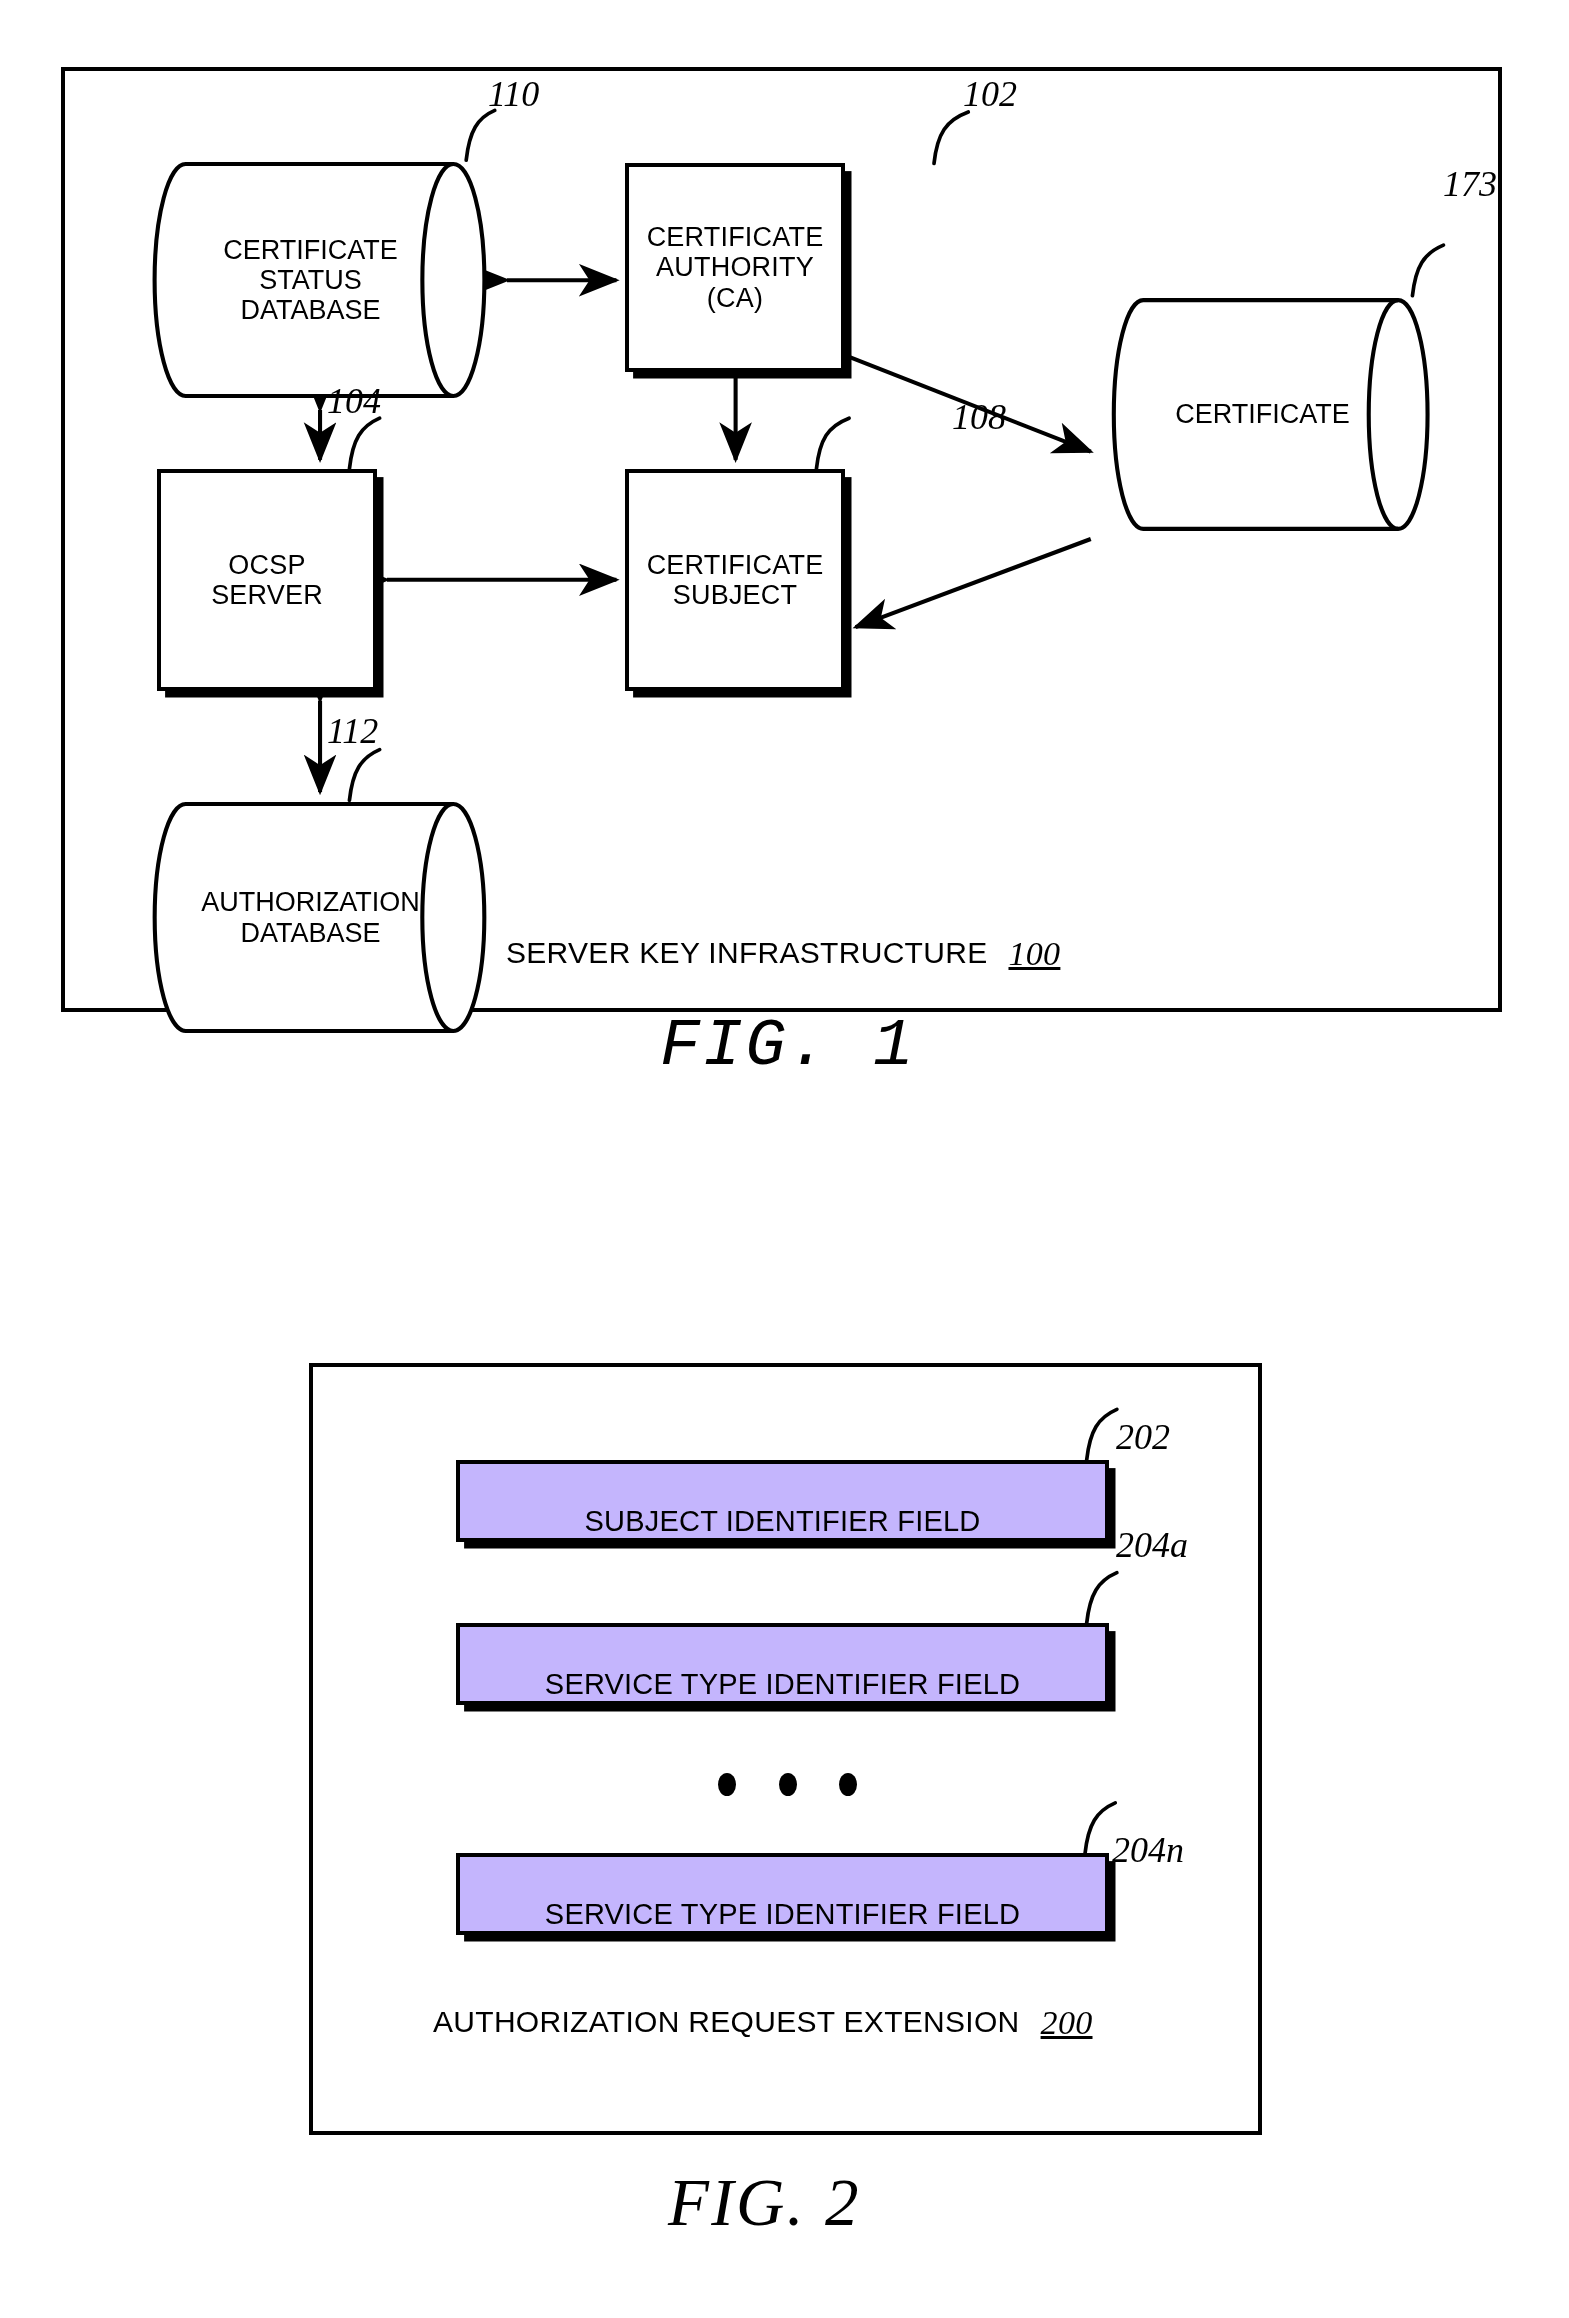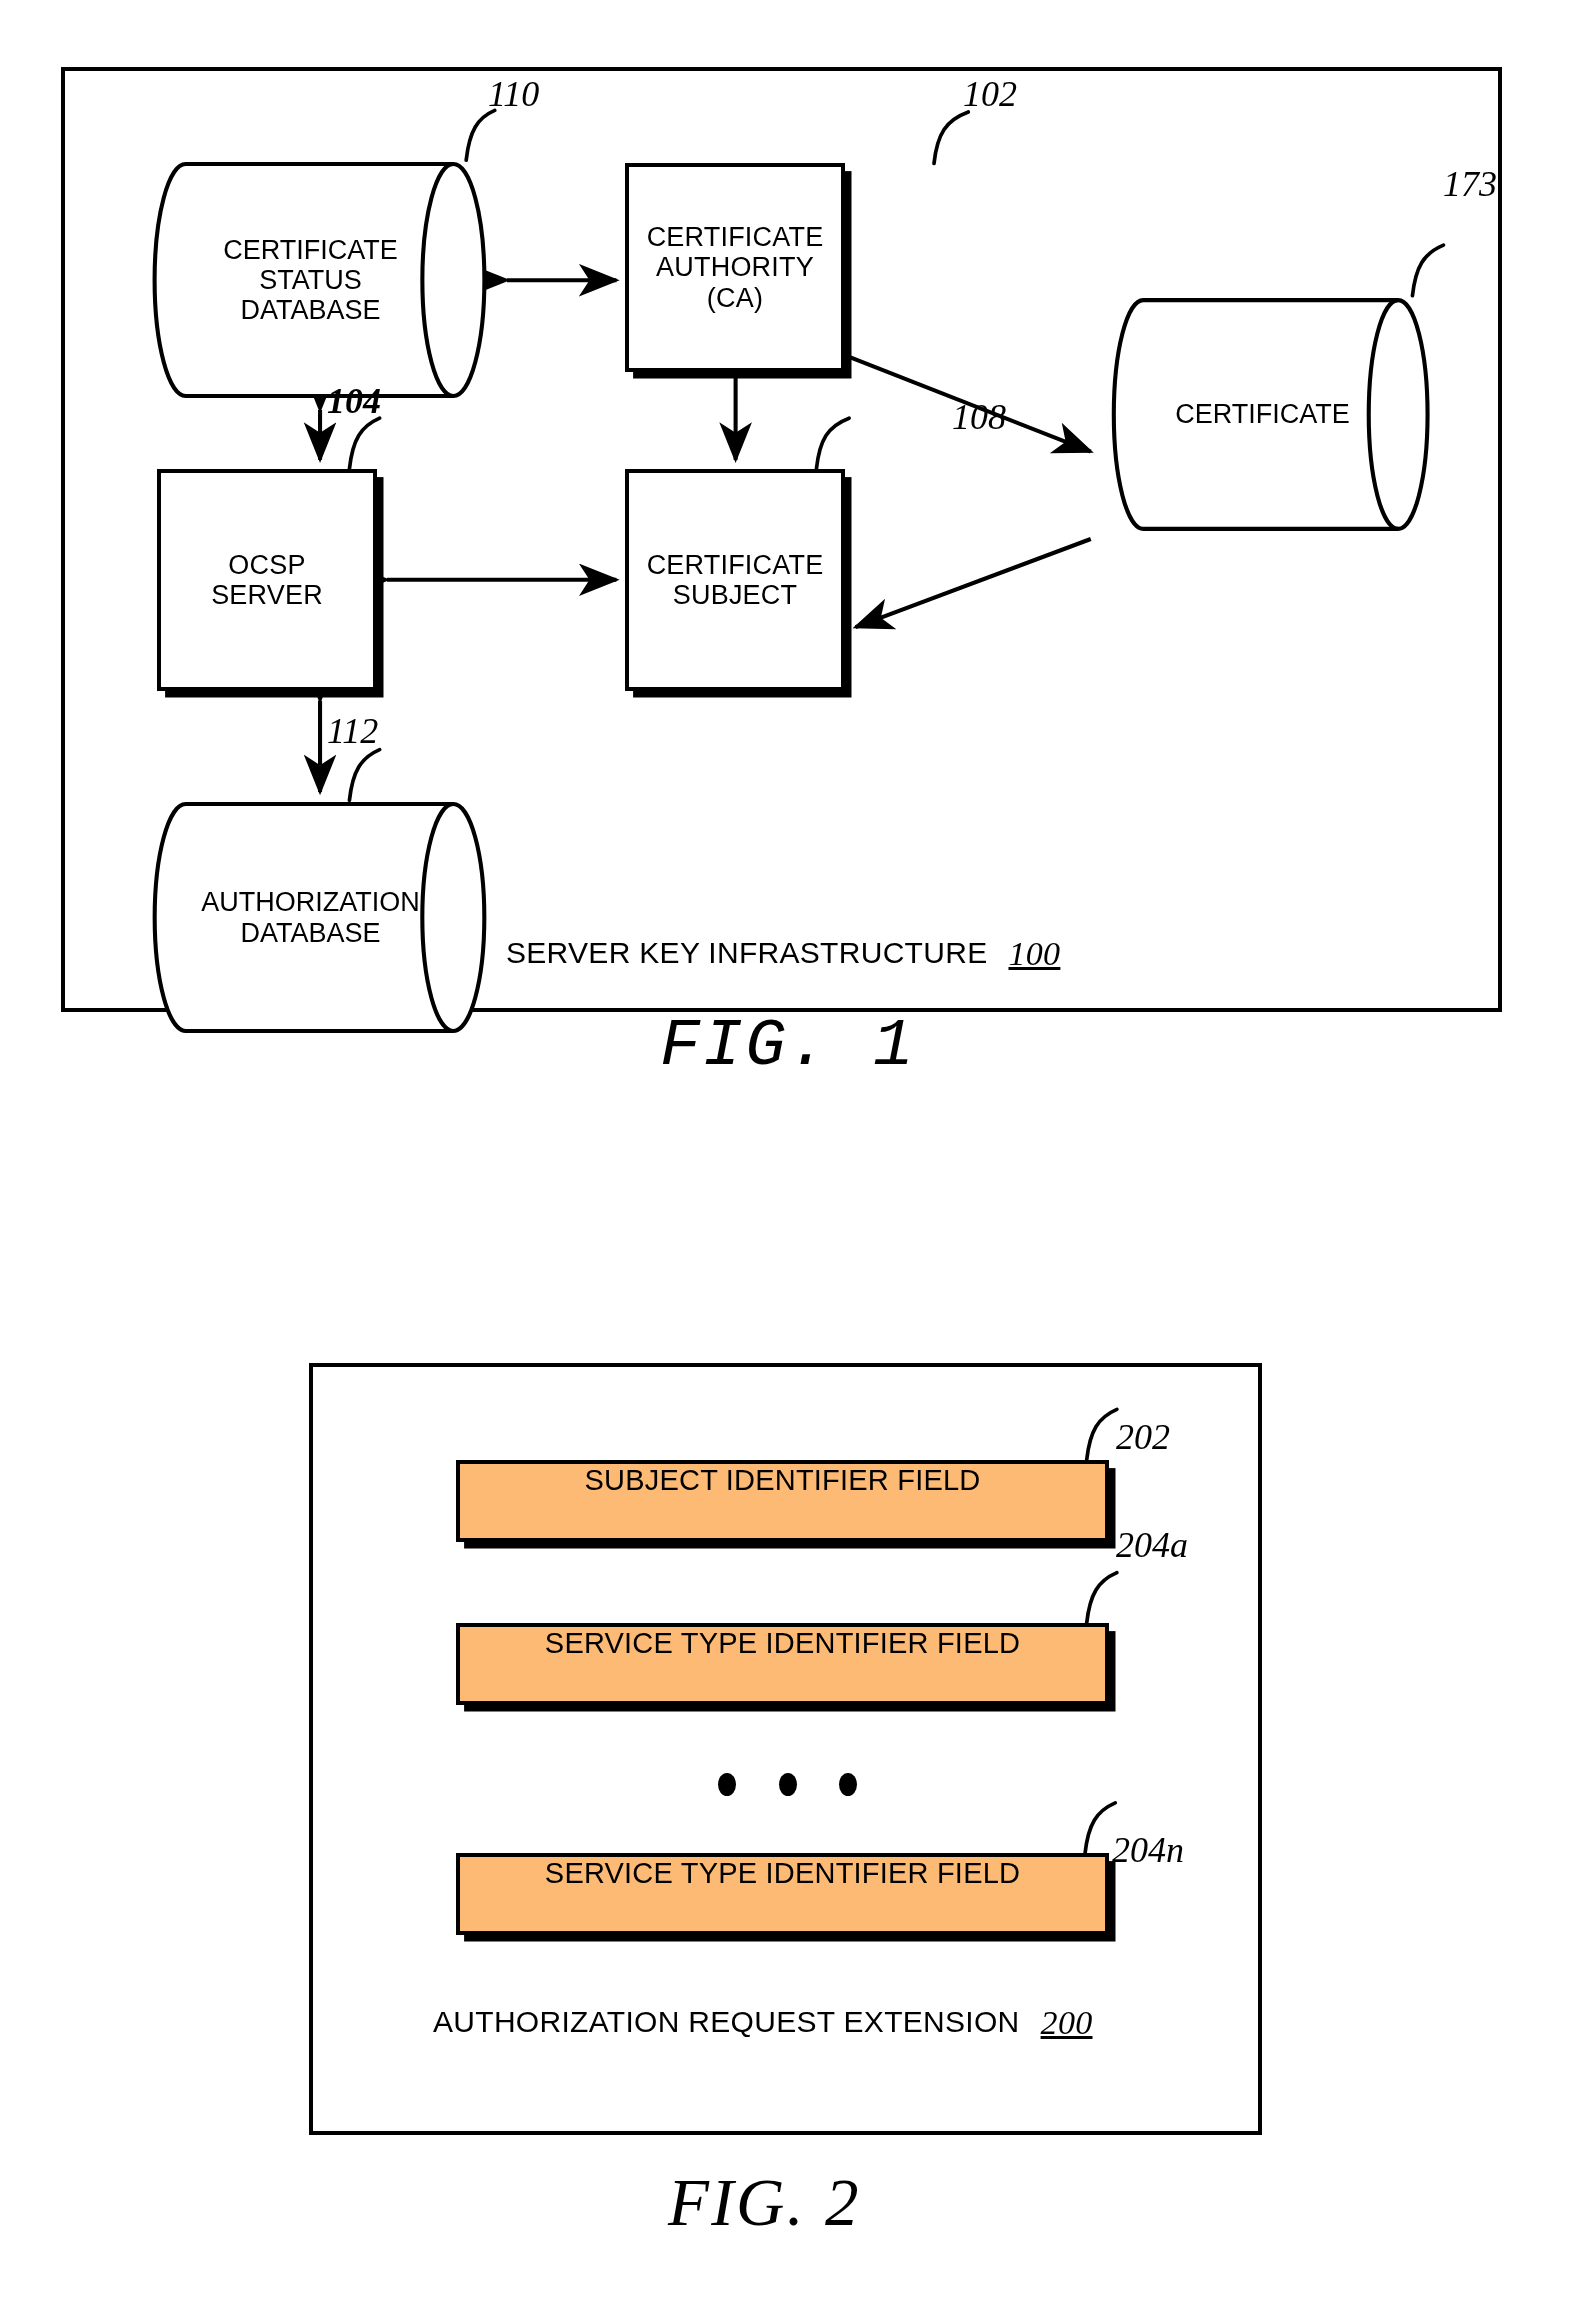--- a/index.html
+++ b/index.html
@@ -92,21 +92,21 @@
     font-family: "Liberation Serif", serif;
     font-style: italic;
     font-size: 36px;
     font-weight: 400;
     z-index: 6;
     white-space: nowrap;
   }
   #ref-110 { left: 488px;  top: 73px; }
   #ref-102 { left: 963px; top: 73px; }
   #ref-106 { left: 1443px; top: 163px; }
-  #ref-104 { left: 327px;  top: 380px; font-weight: bold; }
+  #ref-104 { left: 327px;  top: 380px; }
   #ref-108 { left: 952px; top: 396px; }
   #ref-112 { left: 327px;  top: 710px; }
   #ref-202 { left: 1116px; top: 1416px; }
   #ref-204a{ left: 1116px; top: 1524px; }
   #ref-204n{ left: 1112px; top: 1829px; }
 
   
   .frame-caption {
     position: absolute;
     font-family: "Liberation Sans", sans-serif;
@@ -136,24 +136,24 @@
     white-space: nowrap;
     z-index: 5;
   }
   #fig1-title { left: 660px; top: 1008px; font-family: Liberation Mono, monospace; }
   #fig2-title { left: 668px; top: 2164px; }
 
   
   .field-bar {
     position: absolute;
     border: 4.1px solid #000;
-    background: #fdba74;
+    background: #c4b5fd;
     box-sizing: border-box;
     display: flex;
-    align-items: flex-start;
+    align-items: flex-end;
     justify-content: center;
     box-shadow: 7.3px 7.3px 0 -0.8px #000;
     z-index: 3;
   }
   .field-bar .field-label {
     font-size: 29px;
     letter-spacing: 0.2px;
     font-family: "Liberation Sans", sans-serif;
     white-space: nowrap;
   }

